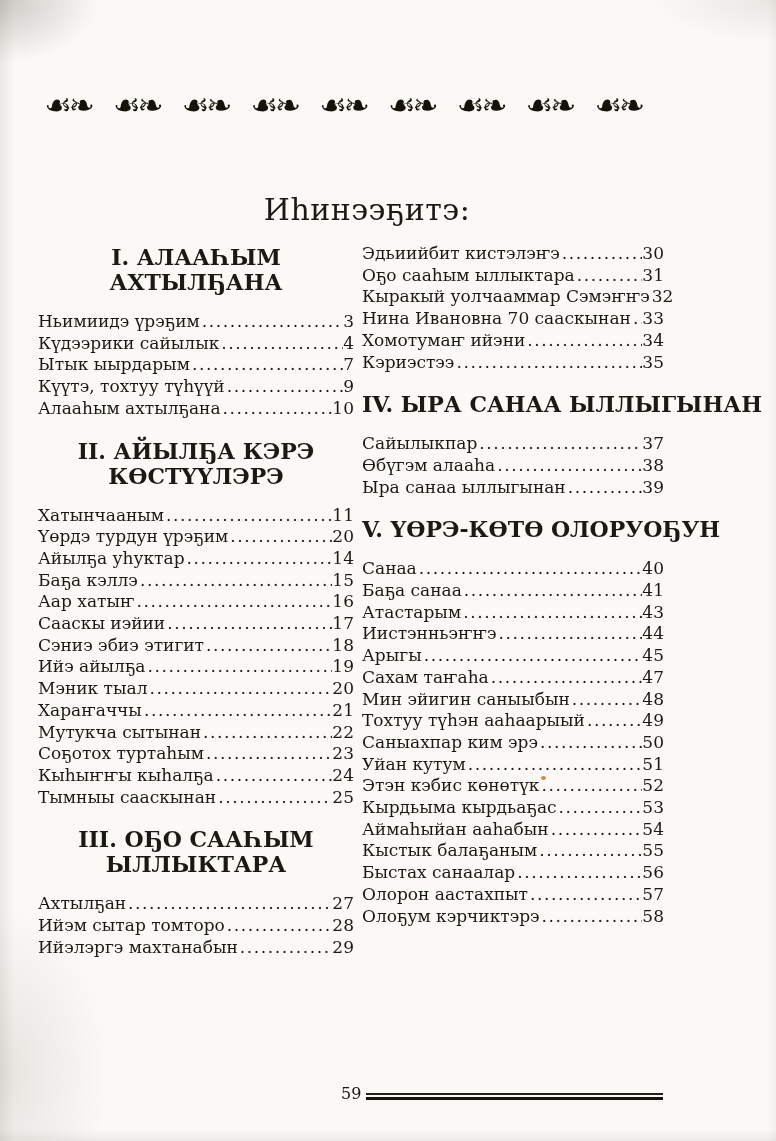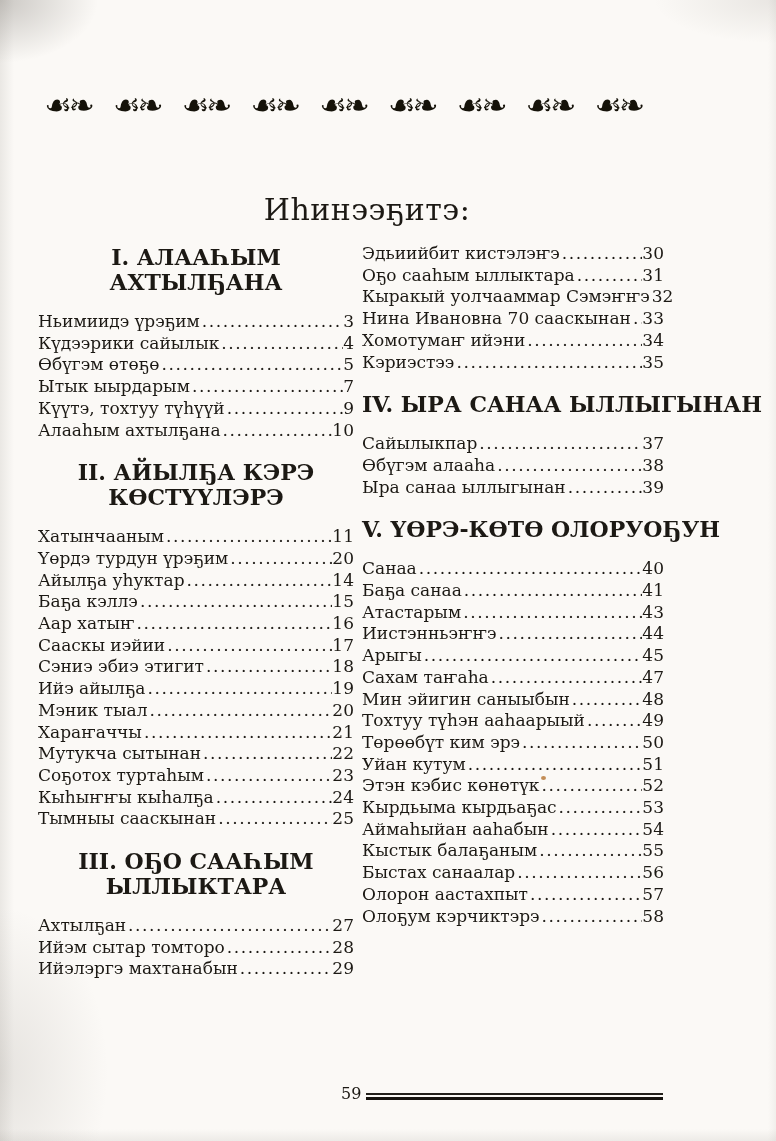--- a/index.html
+++ b/index.html
@@ -107,25 +107,20 @@
             <span class="t">Ньимиидэ үрэҕим</span>
             <span class="dots"></span>
             <span class="n">3</span>
           </div>
           <div class="entry">
             <span class="t">Күдээрики сайылык</span>
             <span class="dots"></span>
             <span class="n">4</span>
           </div>
           <div class="entry">
-            <span class="t">Өбүгэм өтөҕө</span>
-            <span class="dots"></span>
-            <span class="n">5</span>
-          </div>
-          <div class="entry">
             <span class="t">Ытык ыырдарым</span>
             <span class="dots"></span>
             <span class="n">7</span>
           </div>
           <div class="entry">
             <span class="t">Күүтэ, тохтуу түһүүй</span>
             <span class="dots"></span>
             <span class="n">9</span>
           </div>
           <div class="entry">
@@ -313,21 +308,21 @@
             <span class="t">Мин эйигин саныыбын</span>
             <span class="dots"></span>
             <span class="n">48</span>
           </div>
           <div class="entry">
             <span class="t">Тохтуу түһэн ааһаарыый</span>
             <span class="dots"></span>
             <span class="n">49</span>
           </div>
           <div class="entry">
-            <span class="t">Төрөөбүт ким эрэ</span>
+            <span class="t">Саныахпар ким эрэ</span>
             <span class="dots"></span>
             <span class="n">50</span>
           </div>
           <div class="entry">
             <span class="t">Уйан кутум</span>
             <span class="dots"></span>
             <span class="n">51</span>
           </div>
           <div class="entry">
             <span class="t">Этэн кэбис көнөтүк</span>

